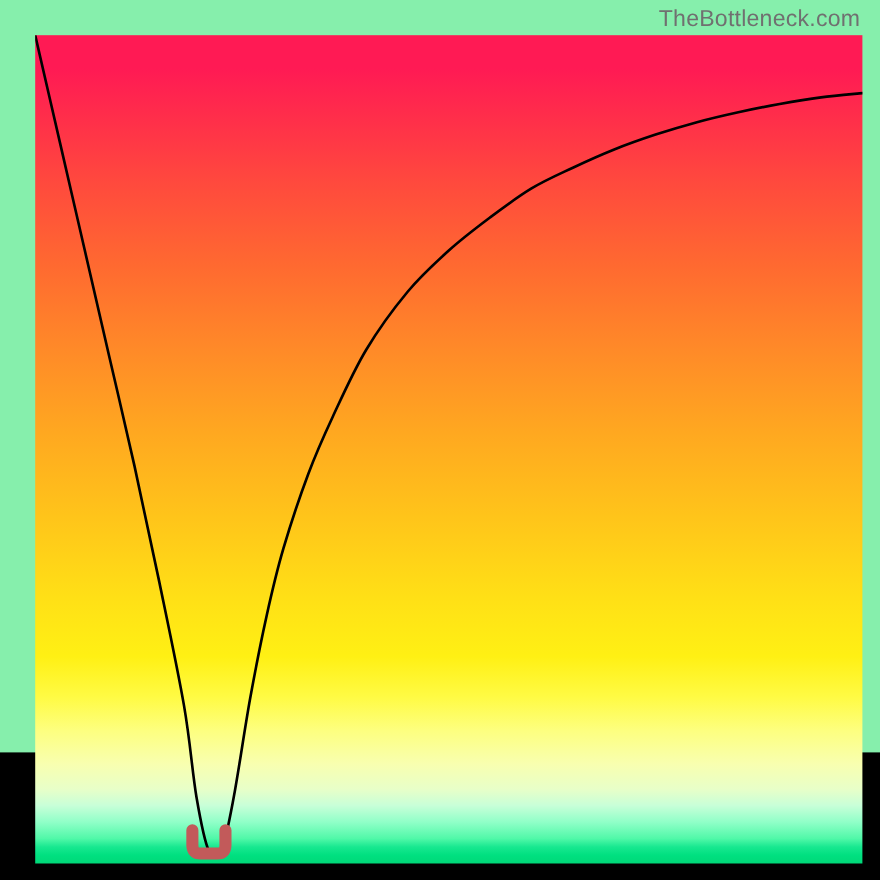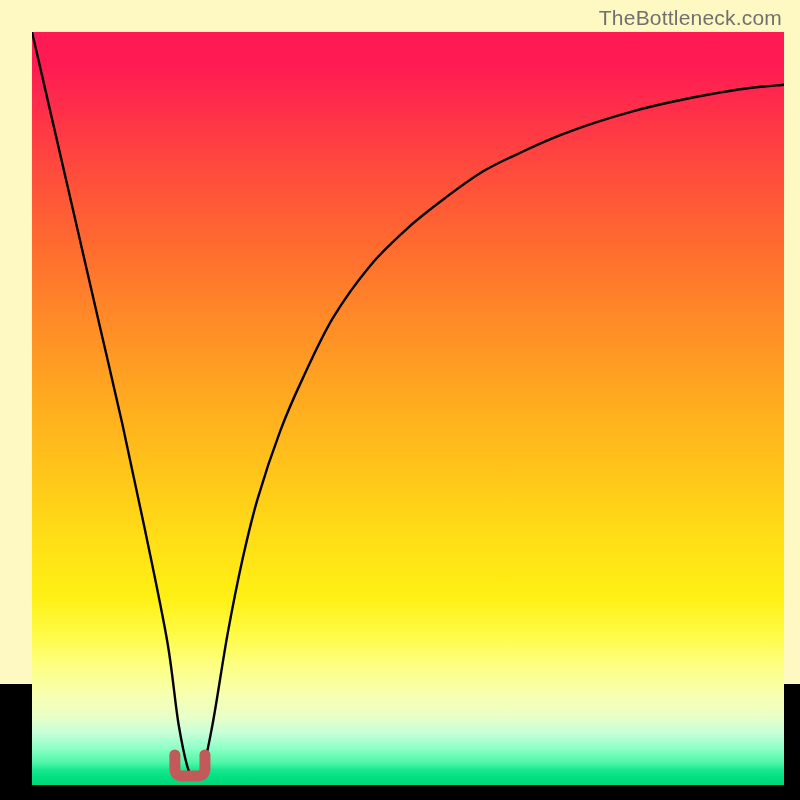--- a/index.html
+++ b/index.html
@@ -10,21 +10,21 @@
     overflow: hidden;
     background: #000;
     font-family: Arial, Helvetica, sans-serif;
   }
   .frame {
     position: absolute;
     left: 0;
     top: 0;
     width: 800px;
     height: 684px;
-    background: #fef9c3;
+    background: #86efac;
   }
   .plot-area {
     position: absolute;
     left: 32px;
     top: 32px;
     width: 752px;
     height: 753px;
   }
   .gradient-bg {
     position: absolute;

